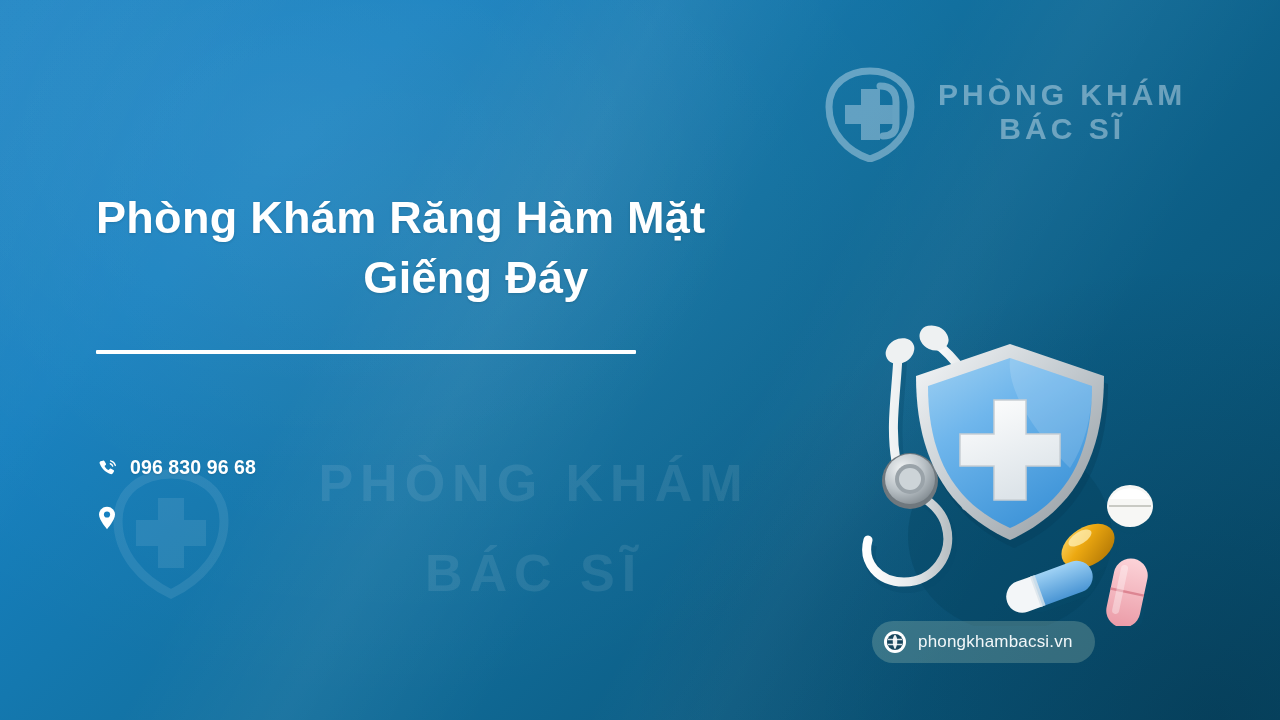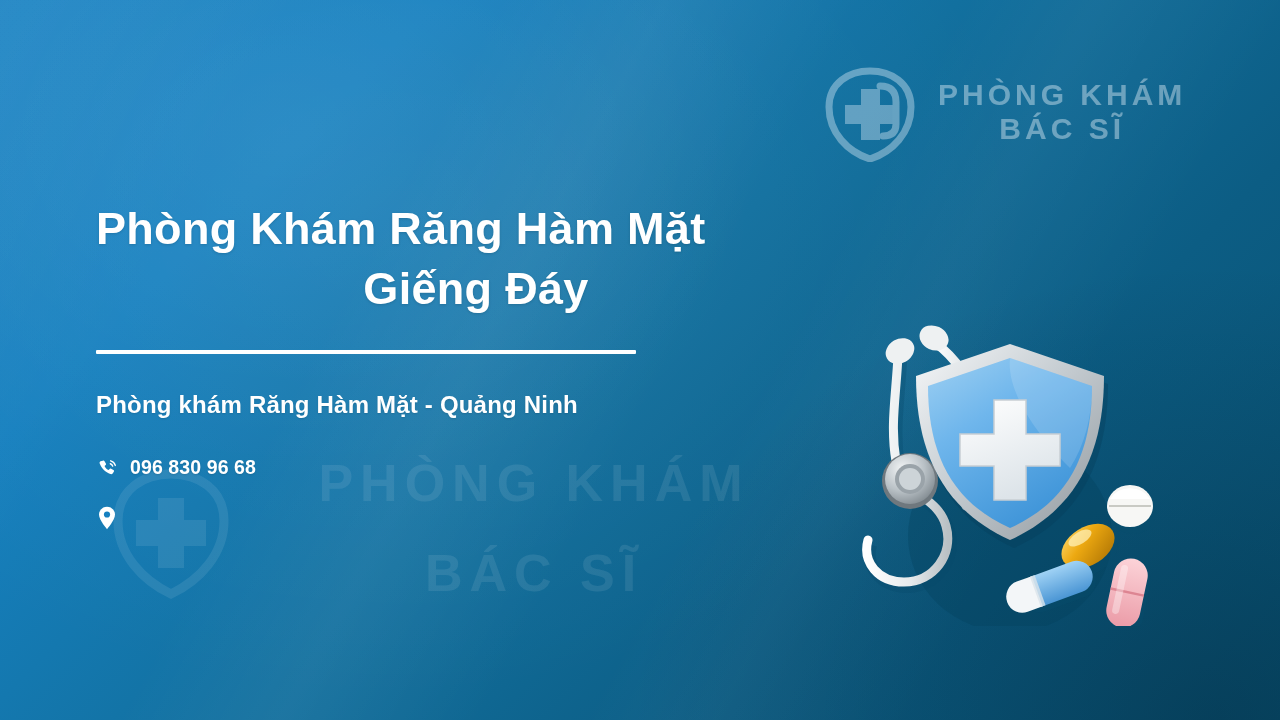--- a/index.html
+++ b/index.html
@@ -84,21 +84,21 @@
     text-align: center;
     line-height: 1.12;
   }
   .logo-l1 { font-size: 30px; }
   .logo-l2 { font-size: 30px; }
 
   
   .headline {
     position: absolute;
     left: 96px;
-    top: 199px;
+    top: 188px;
     width: 760px;
     color: #ffffff;
     font-size: 45px;
     font-weight: bold;
     line-height: 1.34;
     letter-spacing: 0.3px;
     text-shadow: 0 1px 3px rgba(0,0,0,0.14);
   }
   .headline .l2 { display: block; text-align: center; }
 
@@ -214,21 +214,20 @@
     </div>
   </div>
 
   <div class="headline">
     <span>Phòng Khám Răng Hàm Mặt</span>
     <span class="l2">Giếng Đáy</span>
   </div>
 
   <div class="divider"></div>
 
-  <div class="subtitle">Phòng khám Răng Hàm Mặt - Quảng Ninh</div>
 
   <div class="contact">
 
     <div class="c-row">
       <span class="c-icon">
         <svg width="21" height="21" viewBox="0 0 24 24">
           <path d="M6.6 3.2 c0.7 -0.5 1.6 -0.3 2 0.5 l1.5 2.6 c0.4 0.7 0.2 1.6 -0.5 2 l-1 0.7 c0.9 2.2 2.6 3.9 4.8 4.8 l0.7 -1 c0.5 -0.7 1.4 -0.9 2.1 -0.5 l2.5 1.5 c0.8 0.4 1 1.3 0.5 2 l-1.1 1.6 c-0.6 0.9 -1.8 1.3 -2.8 0.9 C9.7 16.6 5.2 12.1 3.1 6.4 c-0.4 -1 0 -2.2 0.9 -2.8 z" fill="#ffffff"></path>
           <path d="M15.6 3.2 a7.6 7.6 0 0 1 5.3 5.3" fill="none" stroke="#ffffff" stroke-width="1.6" stroke-linecap="round"></path>
           <path d="M15.2 6.6 a4.2 4.2 0 0 1 2.7 2.7" fill="none" stroke="#ffffff" stroke-width="1.6" stroke-linecap="round"></path>
         </svg>
@@ -341,14 +340,23 @@
     <g>
       <rect x="272" y="262" width="34" height="70" rx="17" fill="#0a4d6c" opacity="0.35" transform="translate(3,5) rotate(12 289 297)"></rect>
       <g transform="rotate(12 289 297)">
         <rect x="272" y="262" width="34" height="70" rx="17" fill="url(#pinkCapG)"></rect>
         <path d="M272 296 h34" stroke="#d4707f" stroke-width="2.4" opacity="0.7"></path>
         <rect x="278" y="270" width="7" height="50" rx="3.5" fill="#ffffff" opacity="0.35"></rect>
       </g>
     </g>
   </svg>
 
+  <div class="site-pill">
+    <svg class="site-globe" viewBox="0 0 24 24">
+      <circle cx="12" cy="12" r="11" fill="#ffffff"></circle>
+      <circle cx="12" cy="12" r="8" fill="#16455c"></circle>
+      <path d="M12 4.4 c3 2.6 3 10.6 0 15.2 c-3 -4.6 -3 -12.6 0 -15.2 z" fill="#ffffff" opacity="0.9"></path>
+      <path d="M5 9.5 h14 M5 14.5 h14" stroke="#ffffff" stroke-width="1.3" opacity="0.85"></path>
+    </svg>
+    <span class="site-text">phongkhambacsi.vn</span>
+  </div>
 
 </div>
 
 </body></html>

